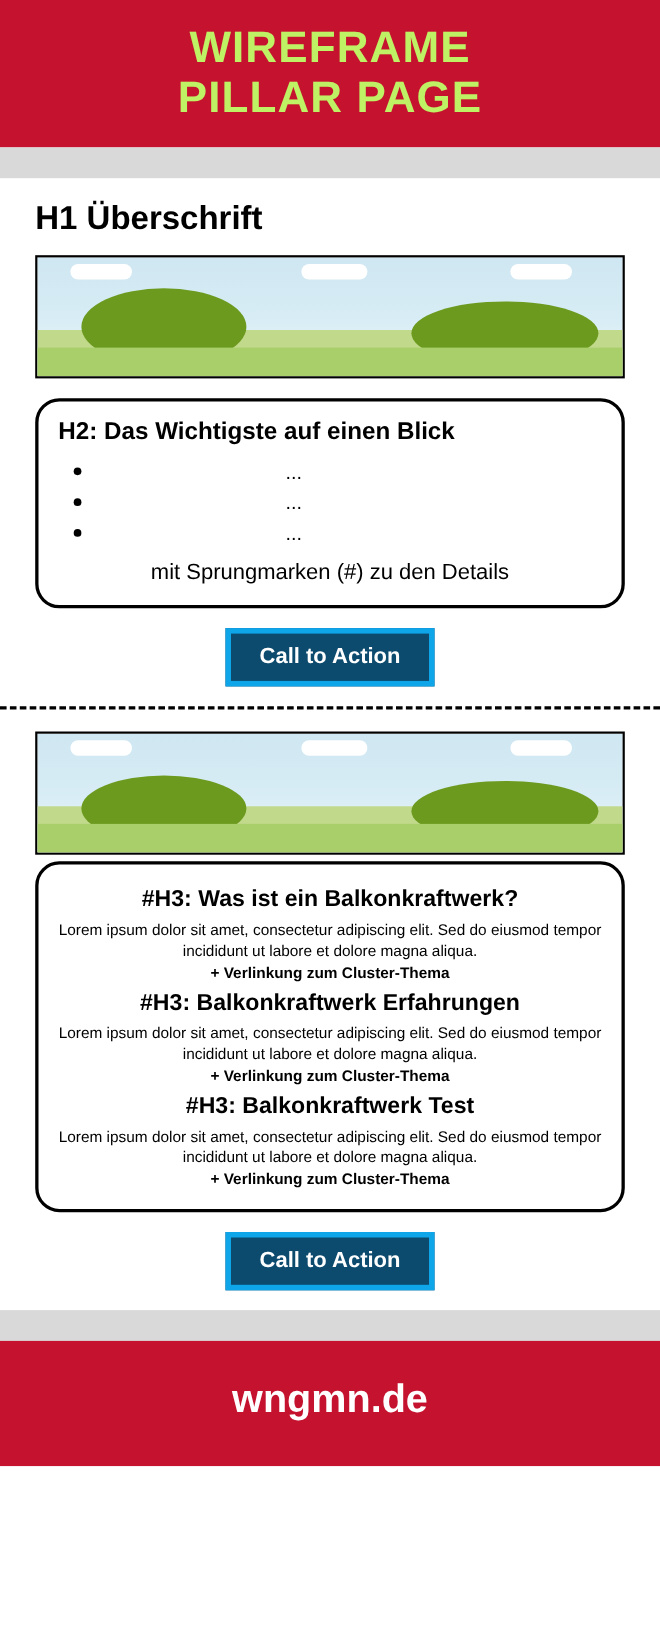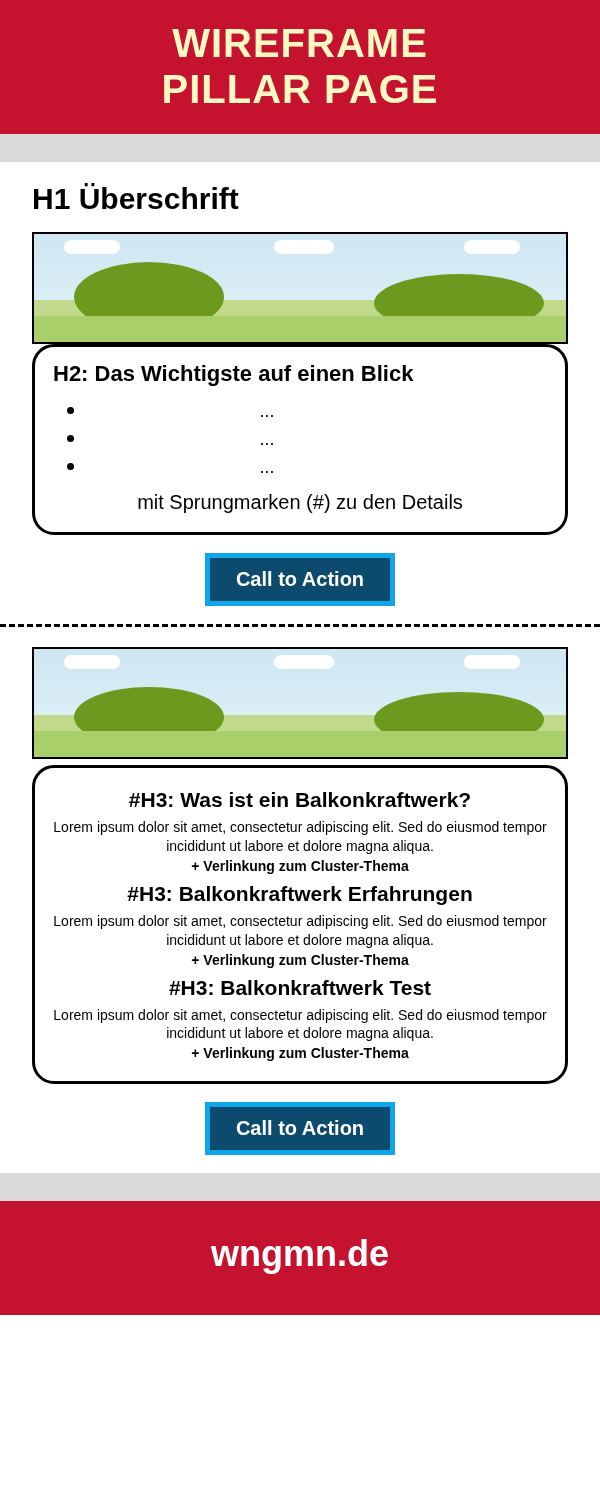--- a/index.html
+++ b/index.html
@@ -4,21 +4,21 @@
 <style>
   * { margin: 0; padding: 0; box-sizing: border-box; }
   body {
     width: 600px;
     font-family: Arial, Helvetica, sans-serif;
     background: #fff;
     color: #000;
   }
   .header {
     background: #c5122e;
-    color: #fef9c3;
+    color: #bef264;
     text-align: center;
     padding: 20px 0 22px 0;
     font-weight: 900;
     font-size: 40px;
     line-height: 1.15;
     letter-spacing: 1px;
   }
   .gray-bar { background: #d9d9d9; height: 28px; }
   .section { padding: 20px 32px 18px 32px; }
   .h1 {
@@ -41,20 +41,21 @@
   }
   .landscape .clouds { position:absolute; top:6px; left:0; right:0; height:30px; }
   .cloud { position:absolute; background:#fff; border-radius:8px; height:14px; }
   .grass-back { position:absolute; bottom:0; left:0; right:0; height:42px; background:#c0d98a; }
   .grass-front { position:absolute; bottom:0; left:0; right:0; height:26px; background:#a9cf6b; }
   .hill { position:absolute; bottom:10px; background:#6c9a1f; border-radius:50%; }
   .box {
     border: 3px solid #000;
     border-radius: 22px;
     padding: 14px 18px 18px 18px;
+    margin-top: 18px;
   }
   .box-h2 {
     font-weight: 900;
     font-size: 22px;
     margin-bottom: 10px;
   }
   .bullets { list-style: disc; padding-left: 34px; }
   .bullets li { font-size: 22px; margin: 2px 0; }
   .bullets li span { display:inline-block; width: 360px; text-align:center; font-size:18px; }
   .jump-note { text-align:center; font-size:20px; margin-top:12px; }

